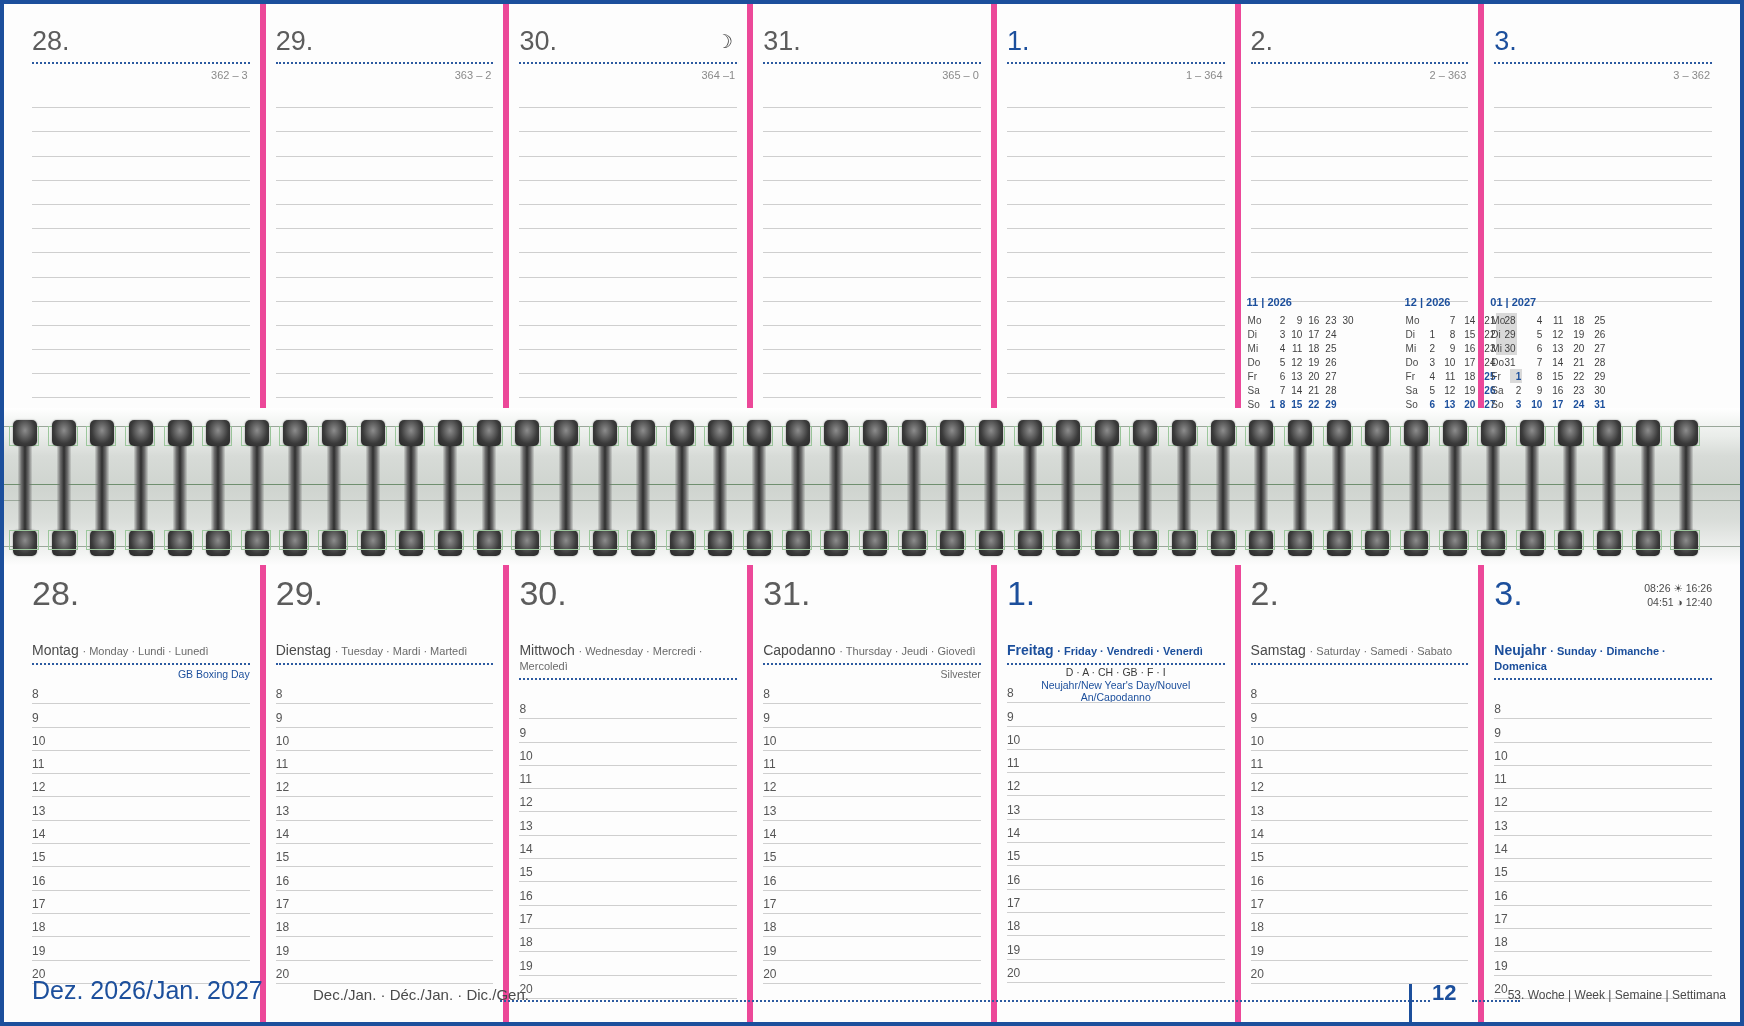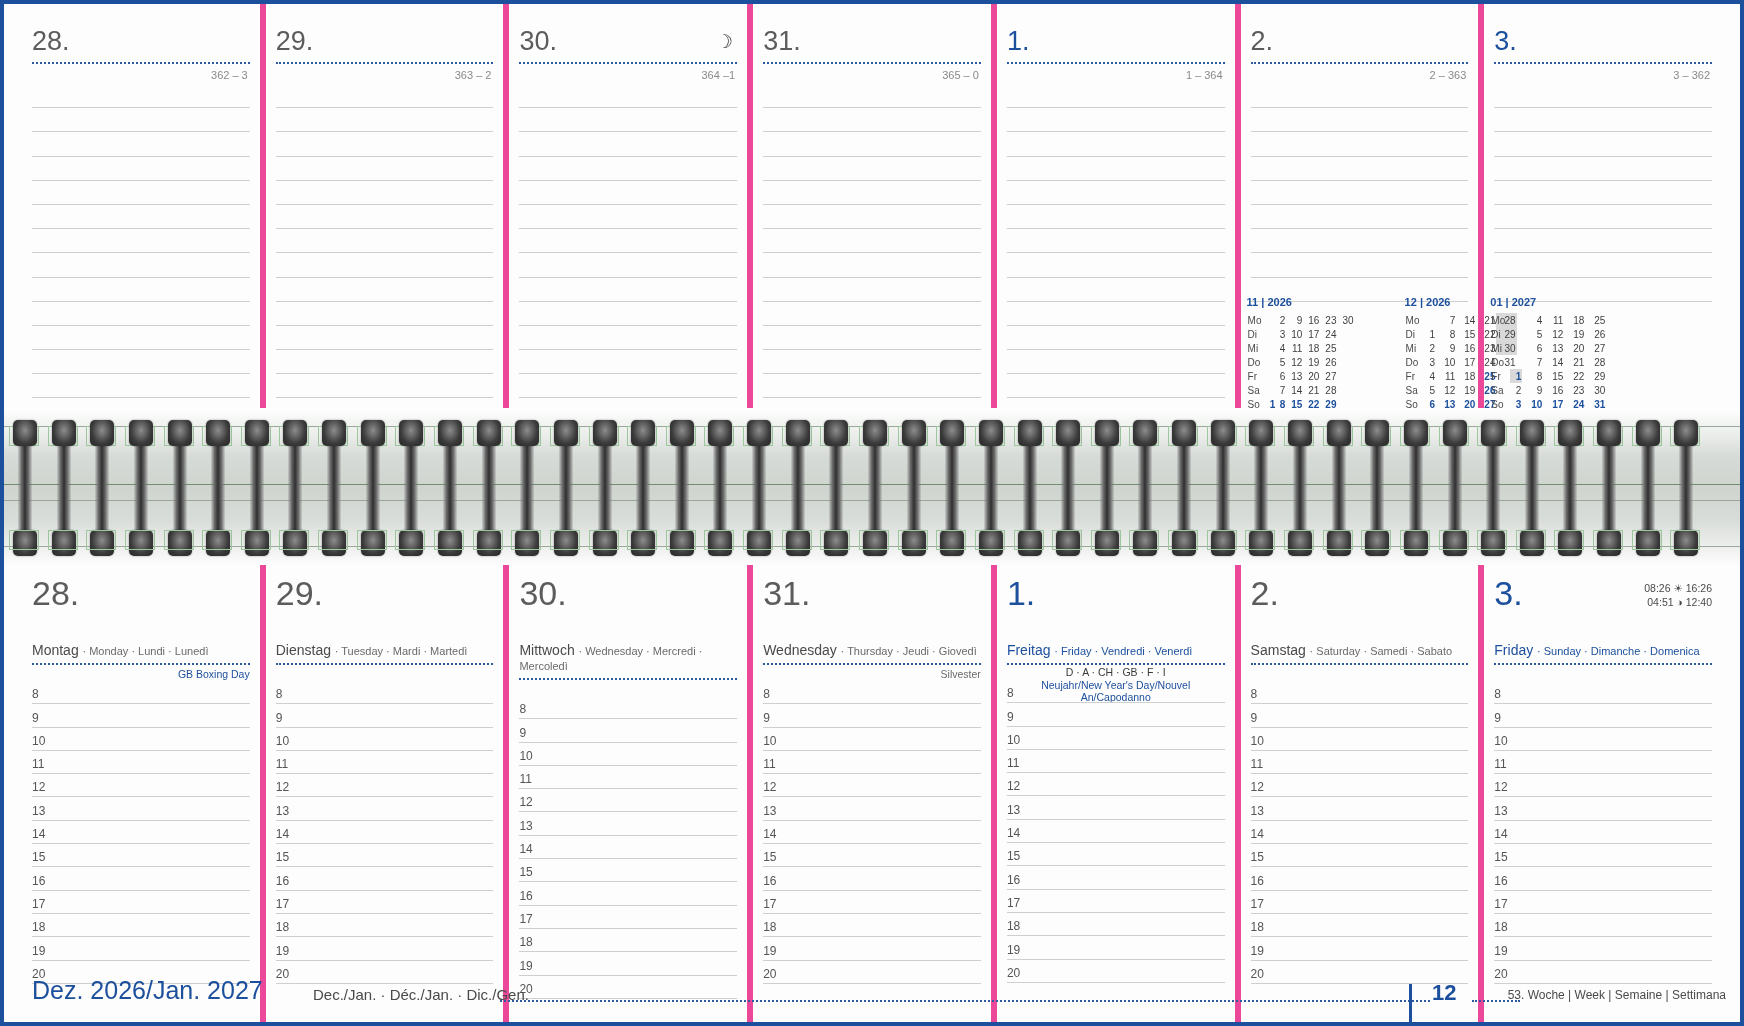--- a/index.html
+++ b/index.html
@@ -173,21 +173,21 @@
   }
   .bdaynum.blue { color: #1c4f9c; }
   .wk {
     font-size: 13.5px;
     color: #4a4a4a;
     padding-top: 1px;
     margin-top: 30px;
   }
   .wk .big { font-size: 14px; }
   .wk .sm { font-size: 11px; color: #6a6a6a; }
-  .wk.blue .big, .wk.blue .sm { color: #1c4f9c; }
+  .wk.blue .big, .wk.blue .sm { color: #1c4f9c; font-weight: bold; }
   .bdotted {
     margin-top: 5px;
     border-top: 2px dotted #2c5aa0;
     height: 0;
   }
   .note-right {
     text-align: right;
     font-size: 10.5px;
     color: #6b6b6b;
     height: 15px;
@@ -1097,21 +1097,21 @@
             </div>
           <div class="hrow">
               <span class="h">20</span>
             </div>
         </div>
       </div>
 
       <div class="col">
         <div class="bdaynum">31.</div>
         <div class="wk">
-          <span class="big">Wednesday</span>
+          <span class="big">Capodanno</span>
           <span class="sm">· Thursday · Jeudi · Giovedì</span>
         </div>
         <div class="bdotted"></div>
         <div class="note-right">Silvester</div>
         <div class="hours">
           <div class="hrow">
               <span class="h">8</span>
             </div>
           <div class="hrow">
               <span class="h">9</span>
@@ -1265,21 +1265,21 @@
             <span class="ic">☀</span>
             <span>16:26</span>
           </div>
           <div>
             <span>04:51</span>
             <span class="ic">◑</span>
             <span>12:40</span>
           </div>
         </div>
         <div class="wk blue">
-          <span class="big">Friday</span>
+          <span class="big">Neujahr</span>
           <span class="sm">· Sunday · Dimanche · Domenica</span>
         </div>
         <div class="bdotted"></div>
         <div class="note-right"></div>
         <div class="hours">
           <div class="hrow">
               <span class="h">8</span>
             </div>
           <div class="hrow">
               <span class="h">9</span>

